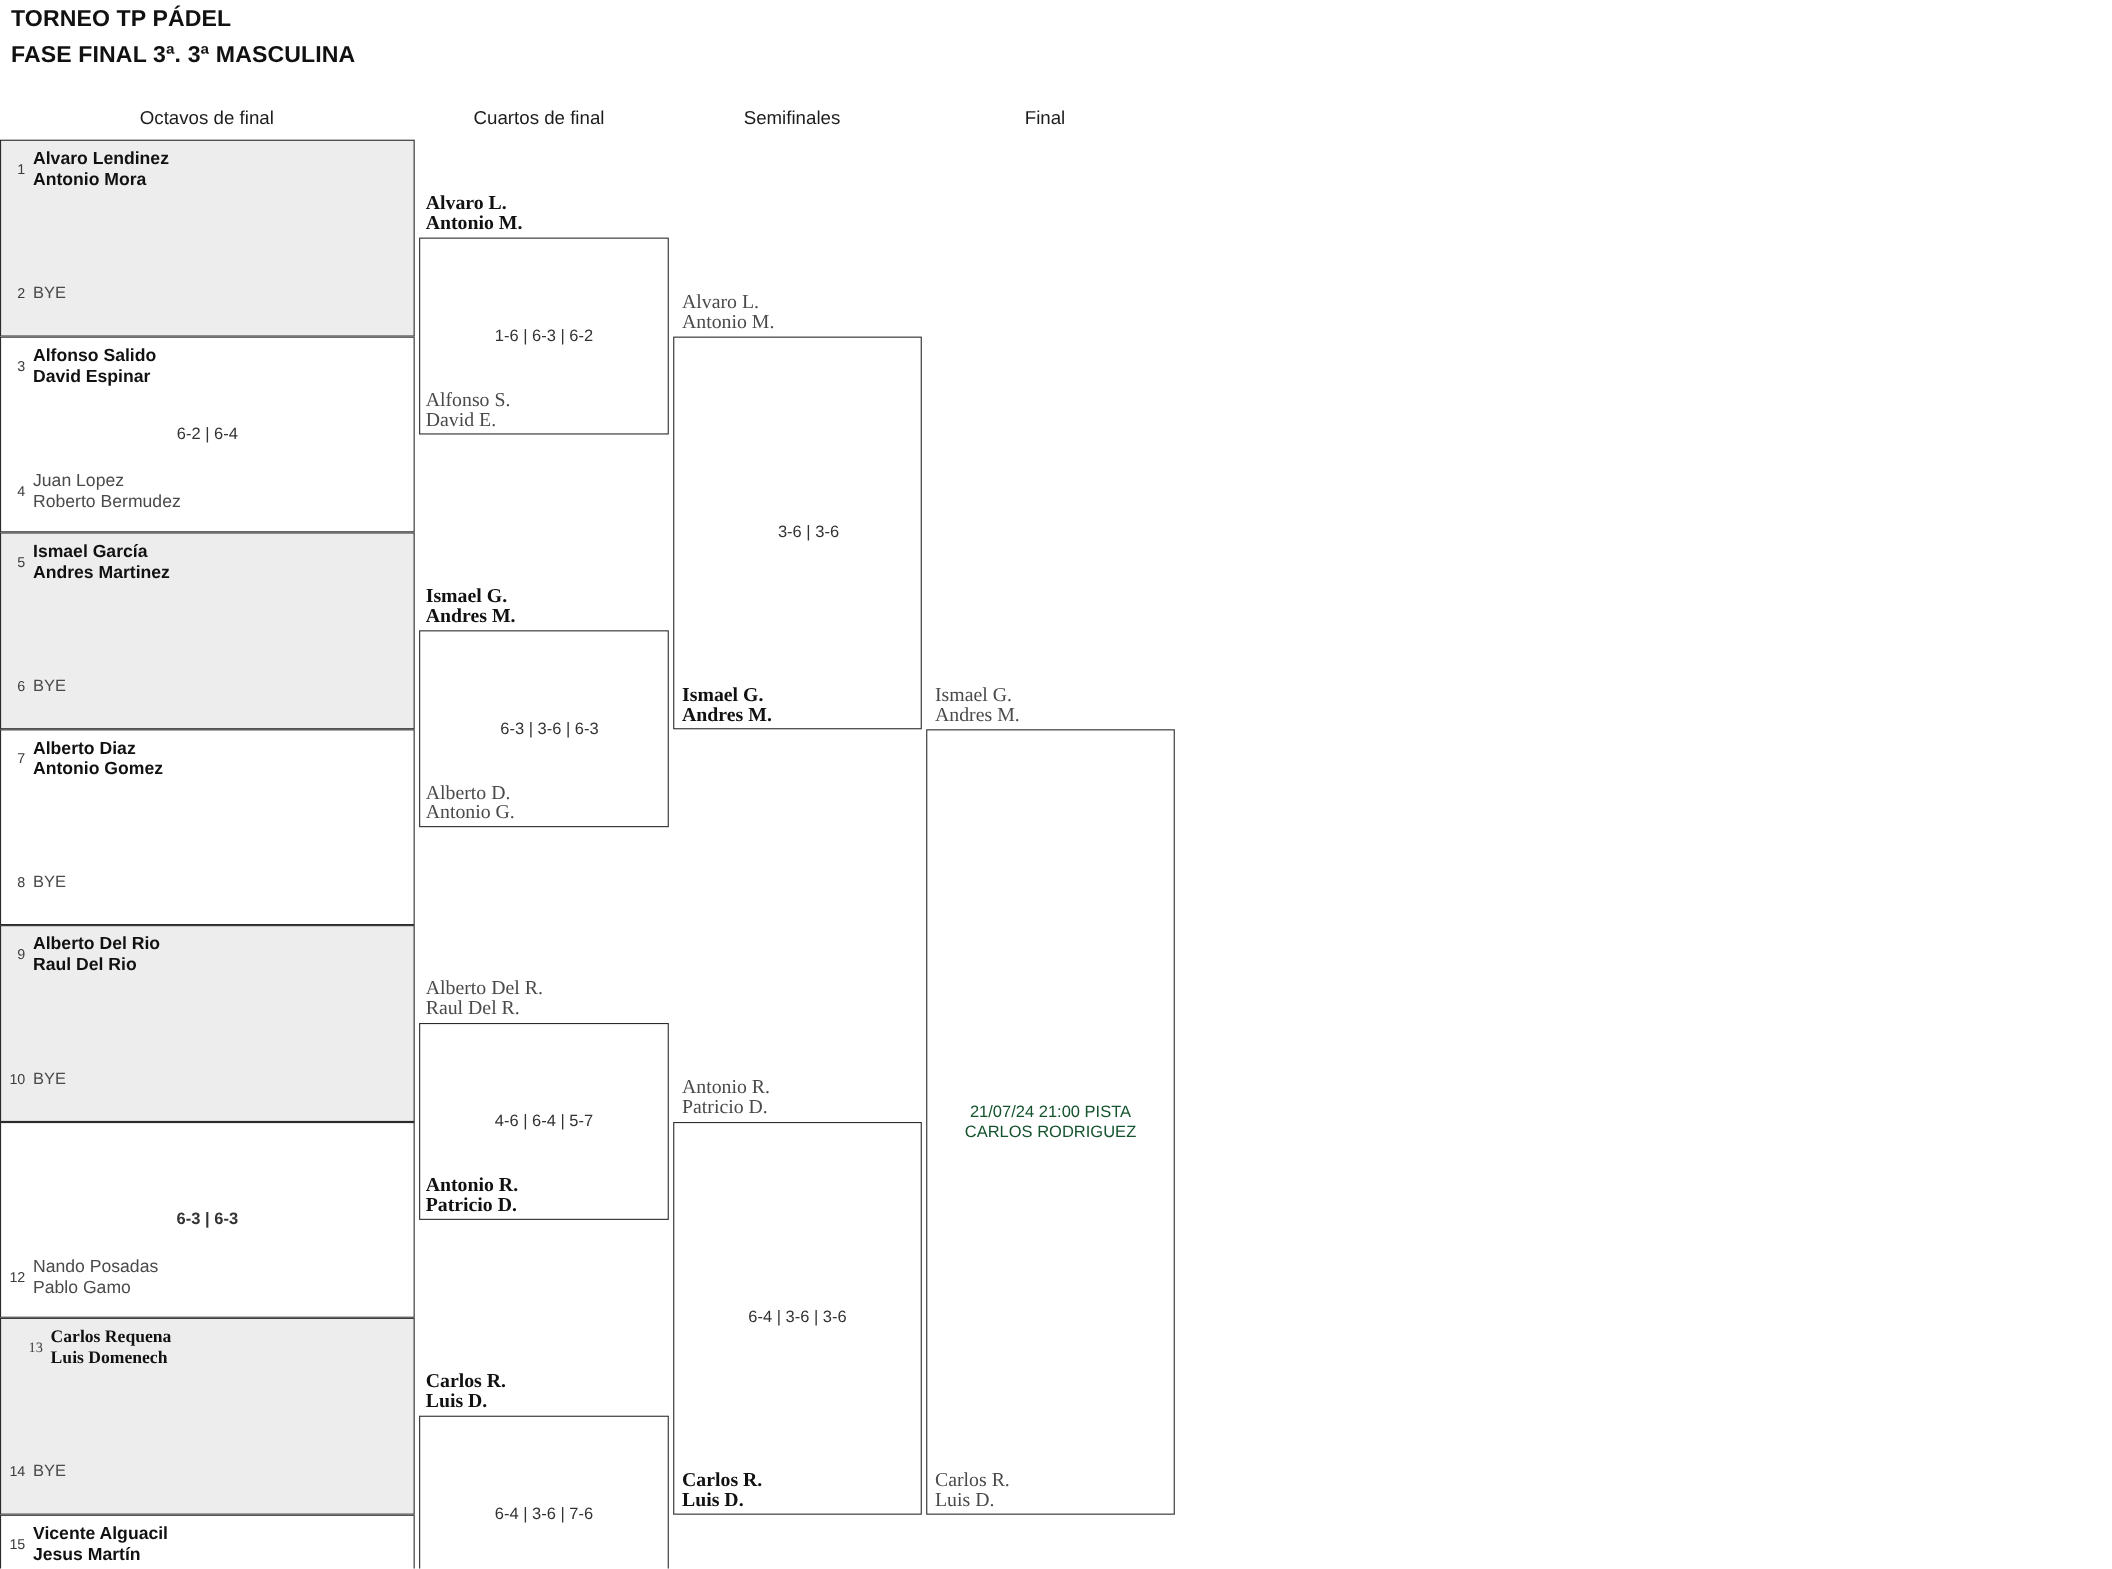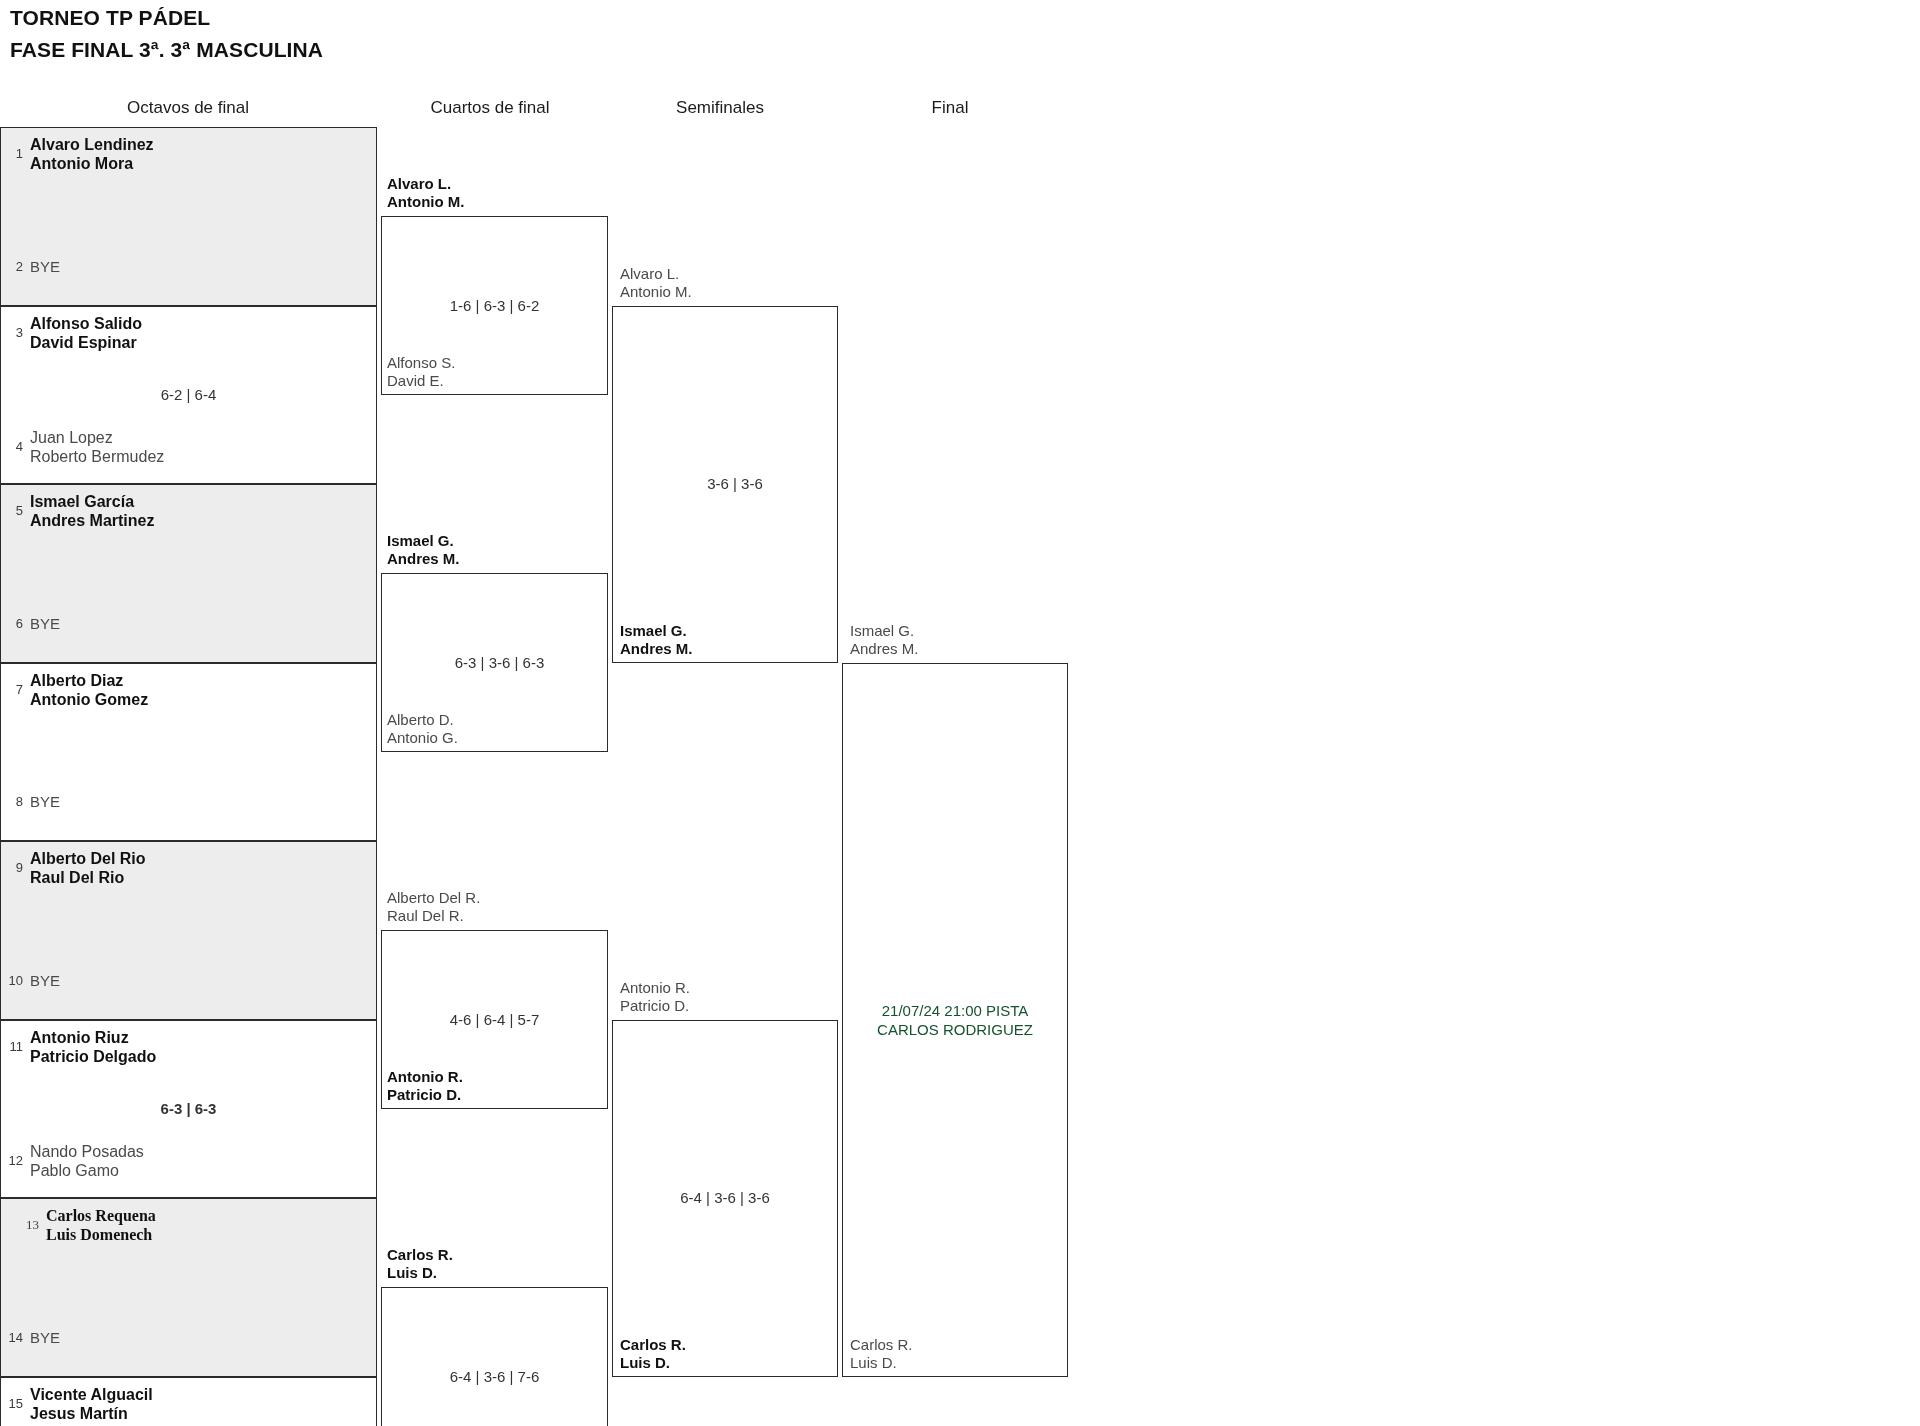--- a/index.html
+++ b/index.html
@@ -137,23 +137,24 @@
   }
   .m-score {
     position: absolute;
     font-size: 15px;
     color: #333333;
     text-align: center;
     white-space: nowrap;
   }
   .m-label {
     position: absolute;
-    font-size: 15px;
+    font-size: 18px;
     line-height: 18px;
     white-space: nowrap;
+    font-family: Liberation Serif, serif;
   }
   .m-label.win { font-weight: bold; color: #111111; }
   .m-label.lose { font-weight: normal; color: #4a4a4a; }
   .m-label.neutral { font-weight: normal; color: #4a4a4a; }
 
   .f-info {
     position: absolute;
     font-size: 15px;
     line-height: 19px;
     color: #14532d;
@@ -235,27 +236,20 @@
       <div class="names win">
         <div>Alberto Del Rio</div>
         <div>Raul Del Rio</div>
       </div>
     </div>
     <div class="slot" style="left: 8px; top: 963.5px; width: 361px; position: absolute;">
       <span class="seed bye-seed">10</span>
       <div class="names bye">BYE</div>
     </div>
     <div class="r16-box" style="left: 0px; top: 1019.5px; width: 377px; height: 178.5px;"></div>
-    <div class="slot" style="left: 8px; top: 1027.5px; width: 361px; position: absolute;">
-      <span class="seed">11</span>
-      <div class="names win">
-        <div>Antonio Riuz</div>
-        <div>Patricio Delgado</div>
-      </div>
-    </div>
     <div class="slot" style="left: 8px; top: 1142px; width: 361px; position: absolute;">
       <span class="seed">12</span>
       <div class="names lose">
         <div>Nando Posadas</div>
         <div>Pablo Gamo</div>
       </div>
     </div>
     <div class="r16-score" style="left: 40px; top: 1099.75px; width: 297px; font-weight: bold;">6-3 | 6-3</div>
     <div class="r16-box shaded" style="left: 0px; top: 1198px; width: 377px; height: 178.5px;"></div>
     <div class="slot" style="left: 24px; top: 1206px; width: 361px; position: absolute; font-family: Liberation Serif, serif;">

